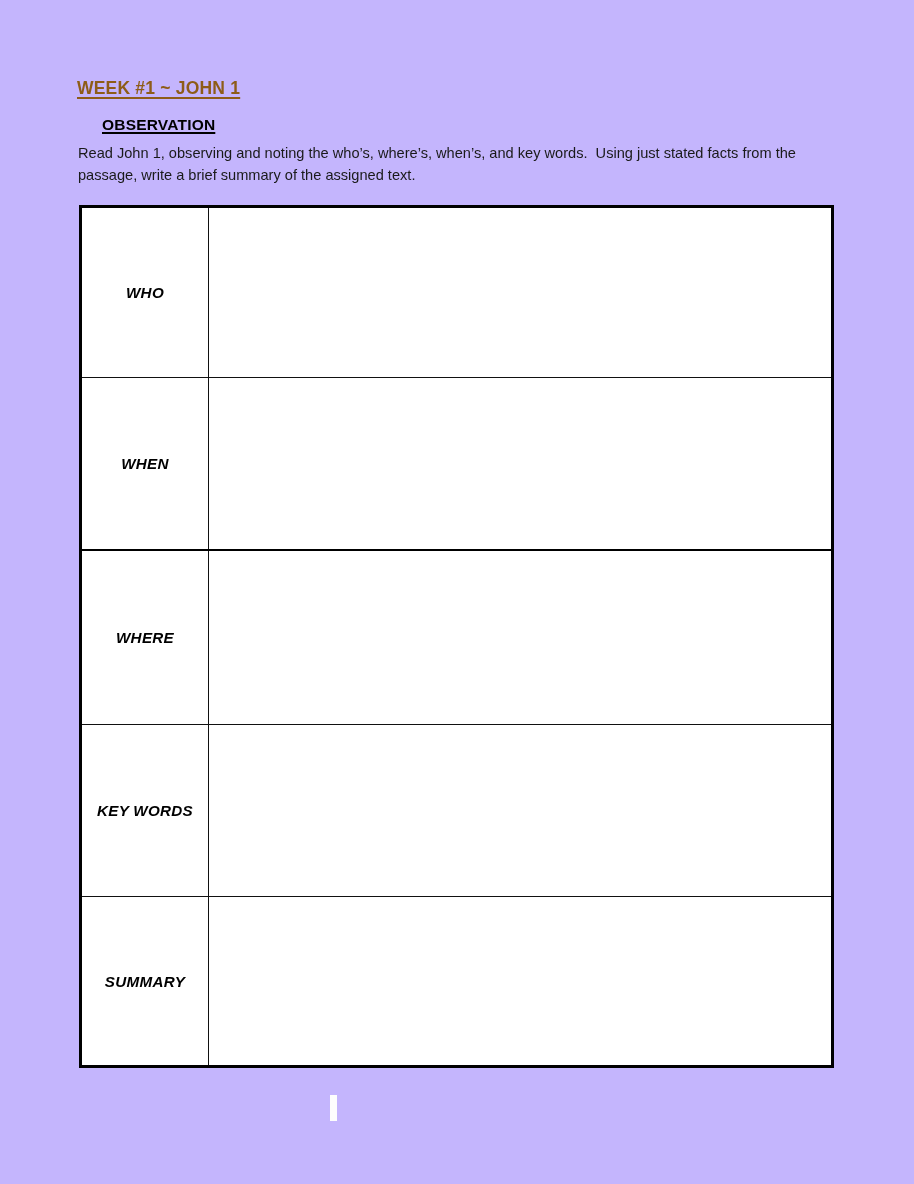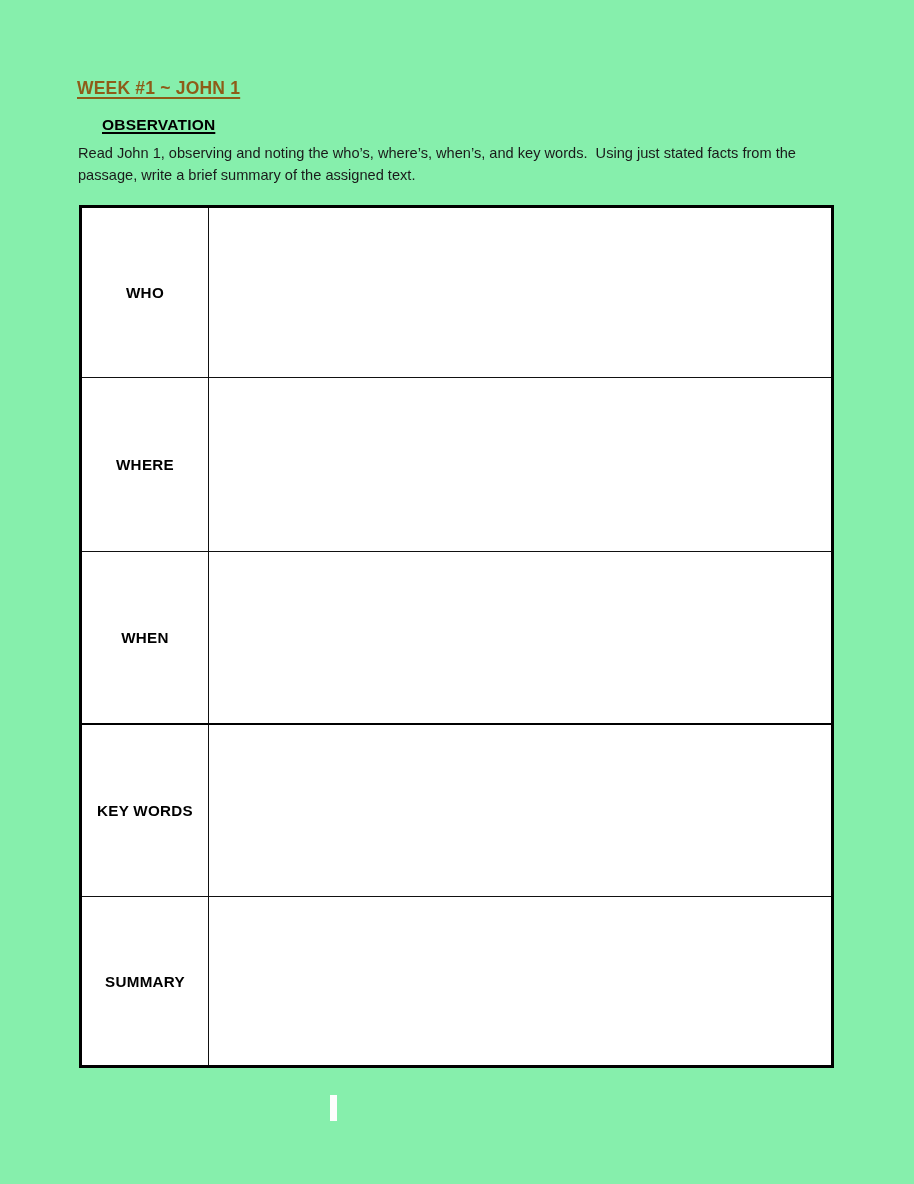--- a/index.html
+++ b/index.html
@@ -14,21 +14,21 @@
     font-family: "Liberation Sans", sans-serif;
     color: #000000;
     -webkit-font-smoothing: antialiased;
   }
   .page {
     position: absolute;
     left: 0;
     top: 0;
     width: 914px;
     height: 1184px;
-    background: #86efac;
+    background: #c4b5fd;
     overflow: hidden;
   }
   .worksheet-title {
     position: absolute;
     left: 77px;
     top: 78px;
     font-size: 17.5px;
     font-weight: bold;
     letter-spacing: 0.2px;
     color: #8e5c18;
@@ -64,20 +64,21 @@
   }
   .worksheet-table {
     position: absolute;
     left: 79px;
     top: 205px;
     width: 755px;
     height: 863px;
     border: 3px solid #000000;
     box-sizing: border-box;
     background: #ffffff;
+    font-style: italic;
   }
   .table-row {
     display: flex;
     box-sizing: border-box;
     border-bottom: 1.6px solid #111111;
   }
   .table-row.thick-divider {
     border-bottom: 2.6px solid #000000;
   }
   .table-row.last-row {
@@ -133,30 +134,30 @@
 
   <div class="worksheet-table">
 
     <div class="table-row r0">
       <div class="row-label-cell">
         <span class="row-label">WHO</span>
       </div>
       <div class="row-answer-cell"></div>
     </div>
 
-    <div class="table-row r1">
+    <div class="table-row r2 thick-divider">
       <div class="row-label-cell">
-        <span class="row-label">WHERE</span>
+        <span class="row-label">WHEN</span>
       </div>
       <div class="row-answer-cell"></div>
     </div>
 
-    <div class="table-row r2 thick-divider">
+    <div class="table-row r1">
       <div class="row-label-cell">
-        <span class="row-label">WHEN</span>
+        <span class="row-label">WHERE</span>
       </div>
       <div class="row-answer-cell"></div>
     </div>
 
     <div class="table-row r3">
       <div class="row-label-cell">
         <span class="row-label">KEY WORDS</span>
       </div>
       <div class="row-answer-cell"></div>
     </div>

